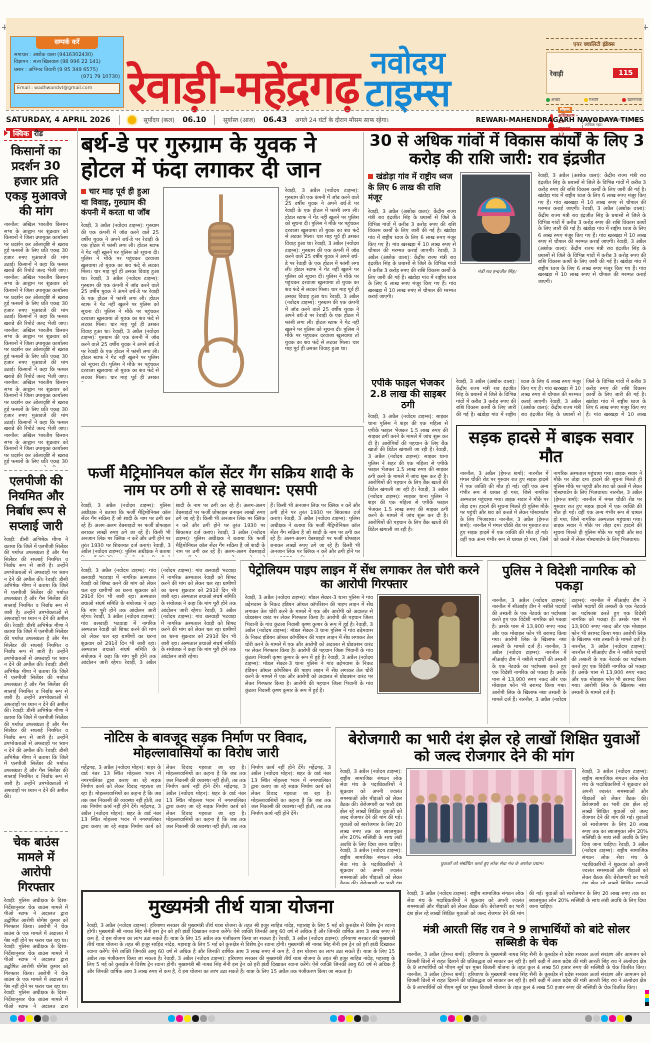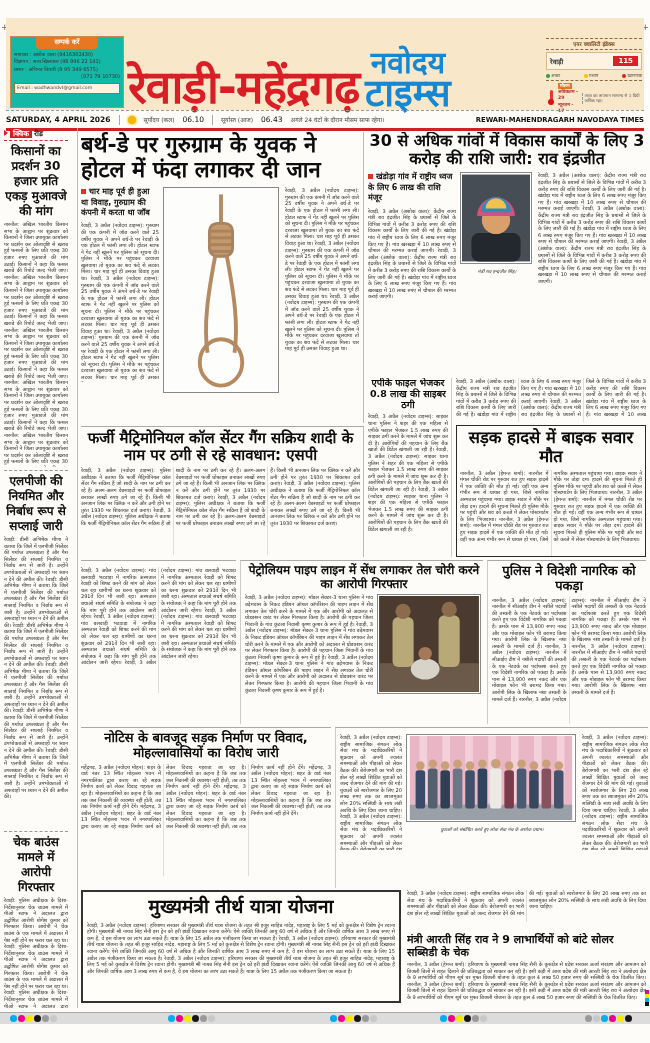--- a/index.html
+++ b/index.html
@@ -1,53 +1,53 @@
 <!DOCTYPE html>
 <html><head>
 <meta charset="utf-8">
 <style>
   html,body{margin:0;padding:0;background:#e9e7e2;}
   #page{position:relative;width:650px;height:1043px;background:#fdfcf8;overflow:hidden;
         font-family:"DejaVu Sans",sans-serif;color:#222;}
   
   .header{position:absolute;left:6px;top:18px;width:638px;height:92px;background:#f8e7c9;}
-  .contact{position:absolute;left:4px;top:18px;width:112px;height:70px;background:#14b8a6;
+  .contact{position:absolute;left:4px;top:18px;width:112px;height:70px;background:#7dd3fc;
            border:1px solid #c98a4b;font-size:5px;line-height:1.5;}
   .contact-head{background:#e87722;color:#fff;font-weight:bold;font-size:6.5px;text-align:center;
                 width:55%;margin:0 auto;border-radius:0 0 4px 4px;padding:1px 0;}
   .contact-lines{padding:2px 3px 0 3px;color:#333;}
   .contact-email{margin:2px 3px;border:1px solid #b06a30;padding:1px 2px;font-size:4.6px;color:#444;background:#fdf3e3;}
   .masthead{position:absolute;left:122px;top:6px;height:86px;display:flex;align-items:flex-end;}
   .mast-red{font-size:46px;font-weight:bold;color:#d91e26;line-height:.95;letter-spacing:-1px;}
   .mast-blue{display:flex;flex-direction:column;align-items:center;margin-left:6px;line-height:.9;}
   .mast-blue .t1{font-size:30px;font-weight:bold;color:#1687d3;}
   .mast-blue .t2{font-size:38px;font-weight:bold;color:#1687d3;}
   .aqi{position:absolute;right:2px;top:20px;width:96px;height:68px;font-size:5px;}
   .aqi-head{border-top:1px dashed #8a6b3a;border-bottom:1px dashed #8a6b3a;text-align:center;
             font-weight:bold;color:#7a4a1e;font-size:5.5px;padding:1px 0;}
   .aqi-row{display:flex;align-items:center;justify-content:space-between;background:#fdf3e0;
-           border:1px solid #d9b98a;margin-top:2px;padding:3px 3px;}
+           border:1px solid #d9b98a;margin-top:2px;padding:15px 3px;}
   .aqi-city{font-size:6.5px;font-weight:bold;color:#333;}
   .aqi-val{background:#d92027;color:#fff;font-weight:bold;font-size:7px;padding:1px 5px;}
   .aqi-legend{display:flex;justify-content:space-between;margin-top:2px;font-size:4.3px;color:#555;}
   .dot{display:inline-block;width:4px;height:4px;border-radius:50%;margin-right:1px;vertical-align:middle;}
   .weather{display:flex;margin-top:2px;border-top:1px dashed #8a6b3a;padding-top:2px;gap:2px;align-items:center;}
   .thermo{width:10px;height:16px;position:relative;flex:none;}
   .thermo .stem{position:absolute;left:4px;top:0;width:2.5px;height:11px;background:#e33;border-radius:2px;}
   .thermo .bulb{position:absolute;left:2px;top:9px;width:6px;height:6px;background:#d11;border-radius:50%;}
   .w-tag{background:#e87722;color:#fff;font-size:4.5px;font-weight:bold;padding:0 2px;display:inline-block;}
   .w-mm{font-size:4.6px;color:#a33;line-height:1.35;font-weight:bold;}
   .w-note{font-size:4.2px;color:#555;border-left:1px dashed #999;padding-left:2px;line-height:1.3;}
   
   .datestrip{position:absolute;left:6px;top:110px;width:638px;height:17px;border-top:1px dashed #999;
              border-bottom:3px solid #d21f1f;display:flex;align-items:center;gap:8px;font-size:6px;}
   .datestrip .date{font-weight:bold;font-size:7.5px;color:#111;flex:none;}
   .sun{width:8px;height:8px;border-radius:50%;background:#f7b500;box-shadow:0 0 2px 1px #f7d34d;flex:none;}
   .sunlbl{color:#444;}
-  .suntime{font-weight:normal;font-size:7.5px;color:#111;text-align:center;}
+  .suntime{font-weight:bold;font-size:7.5px;color:#111;text-align:center;}
   .vr{width:1px;height:10px;background:#aaa;flex:none;}
   .edition{margin-left:auto;font-weight:bold;font-size:6.8px;color:#111;}
   
   .tiny{font-size:5px;line-height:1.32;color:#2b2b2b;text-align:justify;overflow:hidden;}
   .cols2{column-count:2;column-gap:5px;column-rule:1px solid #ddd;}
   .cols3{column-count:3;column-gap:5px;column-rule:1px solid #ddd;}
   .hl{font-weight:bold;color:#0d0d0d;line-height:1.14;}
   .subhead{font-size:8px;font-weight:bold;color:#141414;line-height:1.3;}
   .bullet{display:inline-block;width:5px;height:5px;background:#d32;margin-right:3px;}
   .photo{border:1px solid #888;background:#fff;padding:1px;box-sizing:border-box;}
@@ -201,31 +201,31 @@
         </svg>
         <div class="caption">मंत्री राव इन्द्रजीत सिंह।</div>
       </div>
       <div class="tiny" style="flex:1;height:170px;">रेवाड़ी, 3 अप्रैल (अशोक वाला): केंद्रीय राज्य मंत्री राव इंद्रजीत सिंह के प्रयासों से जिले के विभिन्न गांवों में करीब 3 करोड़ रुपए की राशि विकास कार्यों के लिए जारी की गई है। खंडोड़ा गांव में राष्ट्रीय ध्वज के लिए 6 लाख रुपए मंजूर किए गए हैं। गांव खरखड़ा में 10 लाख रुपए से चौपाल की मरम्मत कराई जाएगी। रेवाड़ी, 3 अप्रैल (अशोक वाला): केंद्रीय राज्य मंत्री राव इंद्रजीत सिंह के प्रयासों से जिले के विभिन्न गांवों में करीब 3 करोड़ रुपए की राशि विकास कार्यों के लिए जारी की गई है। खंडोड़ा गांव में राष्ट्रीय ध्वज के लिए 6 लाख रुपए मंजूर किए गए हैं। गांव खरखड़ा में 10 लाख रुपए से चौपाल की मरम्मत कराई जाएगी। रेवाड़ी, 3 अप्रैल (अशोक वाला): केंद्रीय राज्य मंत्री राव इंद्रजीत सिंह के प्रयासों से जिले के विभिन्न गांवों में करीब 3 करोड़ रुपए की राशि विकास कार्यों के लिए जारी की गई है। खंडोड़ा गांव में राष्ट्रीय ध्वज के लिए 6 लाख रुपए मंजूर किए गए हैं। गांव खरखड़ा में 10 लाख रुपए से चौपाल की मरम्मत कराई जाएगी।</div>
     </div>
   </div>
 
   <div class="blk tiny cols3" style="left:456px;top:378px;width:190px;height:44px;">रेवाड़ी, 3 अप्रैल (अशोक वाला): केंद्रीय राज्य मंत्री राव इंद्रजीत सिंह के प्रयासों से जिले के विभिन्न गांवों में करीब 3 करोड़ रुपए की राशि विकास कार्यों के लिए जारी की गई है। खंडोड़ा गांव में राष्ट्रीय ध्वज के लिए 6 लाख रुपए मंजूर किए गए हैं। गांव खरखड़ा में 10 लाख रुपए से चौपाल की मरम्मत कराई जाएगी। रेवाड़ी, 3 अप्रैल (अशोक वाला): केंद्रीय राज्य मंत्री राव इंद्रजीत सिंह के प्रयासों से जिले के विभिन्न गांवों में करीब 3 करोड़ रुपए की राशि विकास कार्यों के लिए जारी की गई है। खंडोड़ा गांव में राष्ट्रीय ध्वज के लिए 6 लाख रुपए मंजूर किए गए हैं। गांव खरखड़ा में 10 लाख रुपए से चौपाल की मरम्मत कराई जाएगी।</div>
 
   <div class="blk" style="left:368px;top:378px;width:84px;height:179px;border-right:1px solid #ccc;padding-right:3px;">
-    <div class="hl" style="font-size:9.5px;text-align:center;">एपीके फाइल भेजकर 0.8 लाख की साइबर ठगी</div>
+    <div class="hl" style="font-size:9.5px;text-align:center;">एपीके फाइल भेजकर 2.8 लाख की साइबर ठगी</div>
     <div class="tiny" style="height:138px;margin-top:3px;">रेवाड़ी, 3 अप्रैल (नवोदय टाइम्स): साइबर थाना पुलिस ने शहर की एक महिला से एपीके फाइल भेजकर 1.5 लाख रुपए की साइबर ठगी करने के मामले में जांच शुरू कर दी है। आरोपियों की पहचान के लिए बैंक खातों की डिटेल खंगाली जा रही है। रेवाड़ी, 3 अप्रैल (नवोदय टाइम्स): साइबर थाना पुलिस ने शहर की एक महिला से एपीके फाइल भेजकर 1.5 लाख रुपए की साइबर ठगी करने के मामले में जांच शुरू कर दी है। आरोपियों की पहचान के लिए बैंक खातों की डिटेल खंगाली जा रही है। रेवाड़ी, 3 अप्रैल (नवोदय टाइम्स): साइबर थाना पुलिस ने शहर की एक महिला से एपीके फाइल भेजकर 1.5 लाख रुपए की साइबर ठगी करने के मामले में जांच शुरू कर दी है। आरोपियों की पहचान के लिए बैंक खातों की डिटेल खंगाली जा रही है।</div>
   </div>
 
   <div class="blk" style="left:456px;top:425px;width:190px;height:132px;border:1.5px solid #2a2a2a;padding:3px;">
     <div class="hl" style="font-size:16.5px;text-align:center;">सड़क हादसे में बाइक सवार मौत</div>
     <div class="tiny cols2" style="height:100px;margin-top:3px;">नारनौल, 3 अप्रैल (हेमन्त शर्मा): नारनौल में मंगल चौकी रोड पर गुरुवार रात हुए सड़क हादसे में एक व्यक्ति की मौत हो गई। वहीं एक अन्य गंभीर रूप से घायल हो गया, जिसे नागरिक अस्पताल पहुंचाया गया। बाइक सवार ने मौके पर तोड़ा दम। हादसे की सूचना मिलते ही पुलिस मौके पर पहुंची और शव को कब्जे में लेकर पोस्टमार्टम के लिए भिजवाया। नारनौल, 3 अप्रैल (हेमन्त शर्मा): नारनौल में मंगल चौकी रोड पर गुरुवार रात हुए सड़क हादसे में एक व्यक्ति की मौत हो गई। वहीं एक अन्य गंभीर रूप से घायल हो गया, जिसे नागरिक अस्पताल पहुंचाया गया। बाइक सवार ने मौके पर तोड़ा दम। हादसे की सूचना मिलते ही पुलिस मौके पर पहुंची और शव को कब्जे में लेकर पोस्टमार्टम के लिए भिजवाया। नारनौल, 3 अप्रैल (हेमन्त शर्मा): नारनौल में मंगल चौकी रोड पर गुरुवार रात हुए सड़क हादसे में एक व्यक्ति की मौत हो गई। वहीं एक अन्य गंभीर रूप से घायल हो गया, जिसे नागरिक अस्पताल पहुंचाया गया। बाइक सवार ने मौके पर तोड़ा दम। हादसे की सूचना मिलते ही पुलिस मौके पर पहुंची और शव को कब्जे में लेकर पोस्टमार्टम के लिए भिजवाया।</div>
   </div>
 
   <div class="blk" style="left:81px;top:426px;width:283px;height:131px;border-top:1px solid #aaa;border-right:1px solid #bbb;padding:3px 3px 0 0;">
-    <div class="hl" style="font-size:15px;text-align:center;">फर्जी मैट्रिमोनियल कॉल सेंटर गैंग सक्रिय शादी के नाम पर ठगी से रहे सावधान: एसपी</div>
+    <div class="hl" style="font-size:15px;text-align:center;margin-top:35px;">फर्जी मैट्रिमोनियल कॉल सेंटर गैंग सक्रिय शादी के नाम पर ठगी से रहे सावधान: एसपी</div>
     <div class="tiny cols3" style="height:88px;margin-top:3px;">रेवाड़ी, 3 अप्रैल (नवोदय टाइम्स): पुलिस अधीक्षक ने बताया कि फर्जी मैट्रिमोनियल कॉल सेंटर गैंग सक्रिय हैं जो शादी के नाम पर ठगी कर रहे हैं। अलग-अलग वेबसाइटों पर फर्जी प्रोफाइल बनाकर लाखों रुपए ठगे जा रहे हैं। किसी भी अनजान लिंक पर क्लिक न करें और ठगी होने पर तुरंत 1930 पर शिकायत दर्ज कराएं। रेवाड़ी, 3 अप्रैल (नवोदय टाइम्स): पुलिस अधीक्षक ने बताया कि फर्जी मैट्रिमोनियल कॉल सेंटर गैंग सक्रिय हैं जो शादी के नाम पर ठगी कर रहे हैं। अलग-अलग वेबसाइटों पर फर्जी प्रोफाइल बनाकर लाखों रुपए ठगे जा रहे हैं। किसी भी अनजान लिंक पर क्लिक न करें और ठगी होने पर तुरंत 1930 पर शिकायत दर्ज कराएं। रेवाड़ी, 3 अप्रैल (नवोदय टाइम्स): पुलिस अधीक्षक ने बताया कि फर्जी मैट्रिमोनियल कॉल सेंटर गैंग सक्रिय हैं जो शादी के नाम पर ठगी कर रहे हैं। अलग-अलग वेबसाइटों पर फर्जी प्रोफाइल बनाकर लाखों रुपए ठगे जा रहे हैं। किसी भी अनजान लिंक पर क्लिक न करें और ठगी होने पर तुरंत 1930 पर शिकायत दर्ज कराएं। रेवाड़ी, 3 अप्रैल (नवोदय टाइम्स): पुलिस अधीक्षक ने बताया कि फर्जी मैट्रिमोनियल कॉल सेंटर गैंग सक्रिय हैं जो शादी के नाम पर ठगी कर रहे हैं। अलग-अलग वेबसाइटों पर फर्जी प्रोफाइल बनाकर लाखों रुपए ठगे जा रहे हैं। किसी भी अनजान लिंक पर क्लिक न करें और ठगी होने पर तुरंत 1930 पर शिकायत दर्ज कराएं।</div>
   </div>
 
   <div class="blk" style="left:81px;top:560px;width:155px;height:164px;border-top:1px solid #aaa;padding-top:3px;">
     <div class="tiny cols2" style="height:126px;margin-top:3px;">रेवाड़ी, 3 अप्रैल (नवोदय टाइम्स): गांव बलवाड़ी भटवाड़ा में नागरिक अस्पताल रेवाड़ी को शिफ्ट करने की मांग को लेकर चल रहा ग्रामीणों का धरना शुक्रवार को 291वें दिन भी जारी रहा। अस्पताल बचाओ संघर्ष समिति के संयोजक ने कहा कि मांग पूरी होने तक आंदोलन जारी रहेगा। रेवाड़ी, 3 अप्रैल (नवोदय टाइम्स): गांव बलवाड़ी भटवाड़ा में नागरिक अस्पताल रेवाड़ी को शिफ्ट करने की मांग को लेकर चल रहा ग्रामीणों का धरना शुक्रवार को 291वें दिन भी जारी रहा। अस्पताल बचाओ संघर्ष समिति के संयोजक ने कहा कि मांग पूरी होने तक आंदोलन जारी रहेगा। रेवाड़ी, 3 अप्रैल (नवोदय टाइम्स): गांव बलवाड़ी भटवाड़ा में नागरिक अस्पताल रेवाड़ी को शिफ्ट करने की मांग को लेकर चल रहा ग्रामीणों का धरना शुक्रवार को 291वें दिन भी जारी रहा। अस्पताल बचाओ संघर्ष समिति के संयोजक ने कहा कि मांग पूरी होने तक आंदोलन जारी रहेगा। रेवाड़ी, 3 अप्रैल (नवोदय टाइम्स): गांव बलवाड़ी भटवाड़ा में नागरिक अस्पताल रेवाड़ी को शिफ्ट करने की मांग को लेकर चल रहा ग्रामीणों का धरना शुक्रवार को 291वें दिन भी जारी रहा। अस्पताल बचाओ संघर्ष समिति के संयोजक ने कहा कि मांग पूरी होने तक आंदोलन जारी रहेगा।</div>
   </div>
 
   <div class="blk" style="left:240px;top:560px;width:243px;height:164px;border-top:1px solid #aaa;border-left:1px solid #ccc;padding:3px 0 0 4px;">
     <div class="hl" style="font-size:12px;text-align:center;">पेट्रोलियम पाइप लाइन में सेंध लगाकर तेल चोरी करने का आरोपी गिरफ्तार</div>
     <div style="display:flex;gap:4px;margin-top:3px;">
@@ -247,20 +247,21 @@
     <div class="hl" style="font-size:13px;text-align:center;">पुलिस ने विदेशी नागरिक को पकड़ा</div>
     <div class="tiny cols2" style="height:132px;margin-top:3px;">नारनौल, 3 अप्रैल (नवोदय टाइम्स): नारनौल में सीआईए टीम ने नशीले पदार्थों की तस्करी के एक नेटवर्क का पर्दाफाश करते हुए एक विदेशी नागरिक को पकड़ा है। उसके पास से 13,900 रुपए नकद और एक मोबाइल फोन भी बरामद किया गया। आरोपी लिंक के खिलाफ नशा तस्करी के मामले दर्ज हैं। नारनौल, 3 अप्रैल (नवोदय टाइम्स): नारनौल में सीआईए टीम ने नशीले पदार्थों की तस्करी के एक नेटवर्क का पर्दाफाश करते हुए एक विदेशी नागरिक को पकड़ा है। उसके पास से 13,900 रुपए नकद और एक मोबाइल फोन भी बरामद किया गया। आरोपी लिंक के खिलाफ नशा तस्करी के मामले दर्ज हैं। नारनौल, 3 अप्रैल (नवोदय टाइम्स): नारनौल में सीआईए टीम ने नशीले पदार्थों की तस्करी के एक नेटवर्क का पर्दाफाश करते हुए एक विदेशी नागरिक को पकड़ा है। उसके पास से 13,900 रुपए नकद और एक मोबाइल फोन भी बरामद किया गया। आरोपी लिंक के खिलाफ नशा तस्करी के मामले दर्ज हैं। नारनौल, 3 अप्रैल (नवोदय टाइम्स): नारनौल में सीआईए टीम ने नशीले पदार्थों की तस्करी के एक नेटवर्क का पर्दाफाश करते हुए एक विदेशी नागरिक को पकड़ा है। उसके पास से 13,900 रुपए नकद और एक मोबाइल फोन भी बरामद किया गया। आरोपी लिंक के खिलाफ नशा तस्करी के मामले दर्ज हैं।</div>
   </div>
 
   <div class="blk" style="left:81px;top:727px;width:250px;height:160px;border-top:1px solid #aaa;padding-top:3px;">
     <div class="hl" style="font-size:13px;text-align:center;">नोटिस के बावजूद सड़क निर्माण पर विवाद, मोहल्लावासियों का विरोध जारी</div>
     <div class="tiny cols3" style="height:112px;margin-top:3px;">महेंद्रगढ़, 3 अप्रैल (नवोदय मोहन): शहर के वार्ड नंबर 13 स्थित मोहल्ला भवन में नगरपालिका द्वारा कराए जा रहे सड़क निर्माण कार्य को लेकर विवाद गहराता जा रहा है। मोहल्लावासियों का कहना है कि जब तक जल निकासी की व्यवस्था नहीं होती, तब तक निर्माण कार्य नहीं होने देंगे। महेंद्रगढ़, 3 अप्रैल (नवोदय मोहन): शहर के वार्ड नंबर 13 स्थित मोहल्ला भवन में नगरपालिका द्वारा कराए जा रहे सड़क निर्माण कार्य को लेकर विवाद गहराता जा रहा है। मोहल्लावासियों का कहना है कि जब तक जल निकासी की व्यवस्था नहीं होती, तब तक निर्माण कार्य नहीं होने देंगे। महेंद्रगढ़, 3 अप्रैल (नवोदय मोहन): शहर के वार्ड नंबर 13 स्थित मोहल्ला भवन में नगरपालिका द्वारा कराए जा रहे सड़क निर्माण कार्य को लेकर विवाद गहराता जा रहा है। मोहल्लावासियों का कहना है कि जब तक जल निकासी की व्यवस्था नहीं होती, तब तक निर्माण कार्य नहीं होने देंगे। महेंद्रगढ़, 3 अप्रैल (नवोदय मोहन): शहर के वार्ड नंबर 13 स्थित मोहल्ला भवन में नगरपालिका द्वारा कराए जा रहे सड़क निर्माण कार्य को लेकर विवाद गहराता जा रहा है। मोहल्लावासियों का कहना है कि जब तक जल निकासी की व्यवस्था नहीं होती, तब तक निर्माण कार्य नहीं होने देंगे।</div>
   </div>
 
   <div class="blk" style="left:335px;top:727px;width:313px;height:161px;border-top:1px solid #aaa;border-left:1px solid #ccc;padding:3px 0 0 4px;">
+    <div class="hl" style="font-size:15px;text-align:center;">बेरोजगारी का भारी दंश झेल रहे लाखों शिक्षित युवाओं को जल्द रोजगार देने की मांग</div>
     <div style="display:flex;gap:4px;margin-top:3px;">
       <div class="tiny" style="width:62px;height:116px;flex:none;">रेवाड़ी, 3 अप्रैल (नवोदय टाइम्स): राष्ट्रीय सामाजिक संगठन लोक सेवा मंच के पदाधिकारियों ने शुक्रवार को अपनी ज्वलंत समस्याओं और पीड़ाओं को लेकर बैठक की। बेरोजगारी का भारी दंश झेल रहे लाखों शिक्षित युवाओं को जल्द रोजगार देने की मांग की गई। युवाओं को स्वरोजगार के लिए 20 लाख रुपए तक का ब्याजमुक्त लोन 20% सब्सिडी के साथ लंबी अवधि के लिए दिया जाना चाहिए। रेवाड़ी, 3 अप्रैल (नवोदय टाइम्स): राष्ट्रीय सामाजिक संगठन लोक सेवा मंच के पदाधिकारियों ने शुक्रवार को अपनी ज्वलंत समस्याओं और पीड़ाओं को लेकर बैठक की। बेरोजगारी का भारी दंश झेल रहे लाखों शिक्षित युवाओं को जल्द रोजगार देने की मांग की गई। युवाओं को स्वरोजगार के लिए 20 लाख रुपए तक का ब्याजमुक्त लोन 20% सब्सिडी के साथ लंबी अवधि के लिए दिया जाना चाहिए।</div>
       <div style="width:172px;flex:none;">
         <svg class="photo" width="170" height="88" viewBox="0 0 170 88">
           <rect width="170" height="88" fill="#e9b6c6"></rect>
           <g fill="#f3d0da">
               <rect x="10" y="0" width="8" height="70"></rect>
               <rect x="34" y="0" width="8" height="70"></rect>
               <rect x="58" y="0" width="8" height="70"></rect>
               <rect x="82" y="0" width="8" height="70"></rect>
@@ -302,21 +303,21 @@
     </div>
   </div>
 
   <div class="blk" style="left:81px;top:890px;width:320px;height:113px;border:2px solid #333;padding:4px;background:#fffef9;">
     <div class="hl" style="font-size:19px;text-align:center;">मुख्यमंत्री तीर्थ यात्रा योजना</div>
     <div class="tiny" style="height:72px;margin-top:4px;">रेवाड़ी, 3 अप्रैल (नवोदय टाइम्स): हरियाणा सरकार की मुख्यमंत्री तीर्थ यात्रा योजना के तहत श्री हजूर साहिब नांदेड़, महाराष्ट्र के लिए 5 मई को कुरुक्षेत्र से विशेष ट्रेन रवाना होगी। मुख्यमंत्री श्री नायब सिंह सैनी इस ट्रेन को हरी झंडी दिखाकर रवाना करेंगे। ऐसे व्यक्ति जिनकी आयु 60 वर्ष से अधिक है और जिनकी वार्षिक आय 3 लाख रुपए से कम है, वे इस योजना का लाभ उठा सकते हैं। यात्रा के लिए 15 अप्रैल तक पंजीकरण किया जा सकता है। रेवाड़ी, 3 अप्रैल (नवोदय टाइम्स): हरियाणा सरकार की मुख्यमंत्री तीर्थ यात्रा योजना के तहत श्री हजूर साहिब नांदेड़, महाराष्ट्र के लिए 5 मई को कुरुक्षेत्र से विशेष ट्रेन रवाना होगी। मुख्यमंत्री श्री नायब सिंह सैनी इस ट्रेन को हरी झंडी दिखाकर रवाना करेंगे। ऐसे व्यक्ति जिनकी आयु 60 वर्ष से अधिक है और जिनकी वार्षिक आय 3 लाख रुपए से कम है, वे इस योजना का लाभ उठा सकते हैं। यात्रा के लिए 15 अप्रैल तक पंजीकरण किया जा सकता है। रेवाड़ी, 3 अप्रैल (नवोदय टाइम्स): हरियाणा सरकार की मुख्यमंत्री तीर्थ यात्रा योजना के तहत श्री हजूर साहिब नांदेड़, महाराष्ट्र के लिए 5 मई को कुरुक्षेत्र से विशेष ट्रेन रवाना होगी। मुख्यमंत्री श्री नायब सिंह सैनी इस ट्रेन को हरी झंडी दिखाकर रवाना करेंगे। ऐसे व्यक्ति जिनकी आयु 60 वर्ष से अधिक है और जिनकी वार्षिक आय 3 लाख रुपए से कम है, वे इस योजना का लाभ उठा सकते हैं। यात्रा के लिए 15 अप्रैल तक पंजीकरण किया जा सकता है।</div>
   </div>
 
   <div class="blk" style="left:407px;top:890px;width:239px;height:115px;">
     <div class="tiny cols2" style="height:32px;">रेवाड़ी, 3 अप्रैल (नवोदय टाइम्स): राष्ट्रीय सामाजिक संगठन लोक सेवा मंच के पदाधिकारियों ने शुक्रवार को अपनी ज्वलंत समस्याओं और पीड़ाओं को लेकर बैठक की। बेरोजगारी का भारी दंश झेल रहे लाखों शिक्षित युवाओं को जल्द रोजगार देने की मांग की गई। युवाओं को स्वरोजगार के लिए 20 लाख रुपए तक का ब्याजमुक्त लोन 20% सब्सिडी के साथ लंबी अवधि के लिए दिया जाना चाहिए।</div>
-    <div class="hl" style="font-size:11px;margin-top:12px;">मंत्री आरती सिंह राव ने 9 लाभार्थियों को बांटे सोलर सब्सिडी के चेक</div>
+    <div class="hl" style="font-size:11px;text-align:center;margin-top:2px;">मंत्री आरती सिंह राव ने 9 लाभार्थियों को बांटे सोलर सब्सिडी के चेक</div>
     <div class="tiny" style="height:58px;margin-top:2px;">नारनौल, 3 अप्रैल (हेमन्त शर्मा): हरियाणा के मुख्यमंत्री नायब सिंह सैनी के कुरुक्षेत्र से प्रदेश सरकार ऊर्जा संरक्षण और आमजन को बिजली बिलों से राहत दिलाने की प्रतिबद्धता को साकार कर रही है। इसी कड़ी में आज प्रदेश की मंत्री आरती सिंह राव ने अंत्योदय क्षेत्र के 9 लाभार्थियों को पीएम सूर्य घर मुफ्त बिजली योजना के तहत कुल 4 लाख 50 हजार रुपए की सब्सिडी के चेक वितरित किए। नारनौल, 3 अप्रैल (हेमन्त शर्मा): हरियाणा के मुख्यमंत्री नायब सिंह सैनी के कुरुक्षेत्र से प्रदेश सरकार ऊर्जा संरक्षण और आमजन को बिजली बिलों से राहत दिलाने की प्रतिबद्धता को साकार कर रही है। इसी कड़ी में आज प्रदेश की मंत्री आरती सिंह राव ने अंत्योदय क्षेत्र के 9 लाभार्थियों को पीएम सूर्य घर मुफ्त बिजली योजना के तहत कुल 4 लाख 50 हजार रुपए की सब्सिडी के चेक वितरित किए।</div>
   </div>
 
   <div class="regbar">
     <div class="reggroup" style="left:10px">
         <span class="regdot c-c"></span>
         <span class="regdot c-m"></span>
         <span class="regdot c-y"></span>
         <span class="regdot c-k"></span>
         <span class="regdot c-g"></span>

